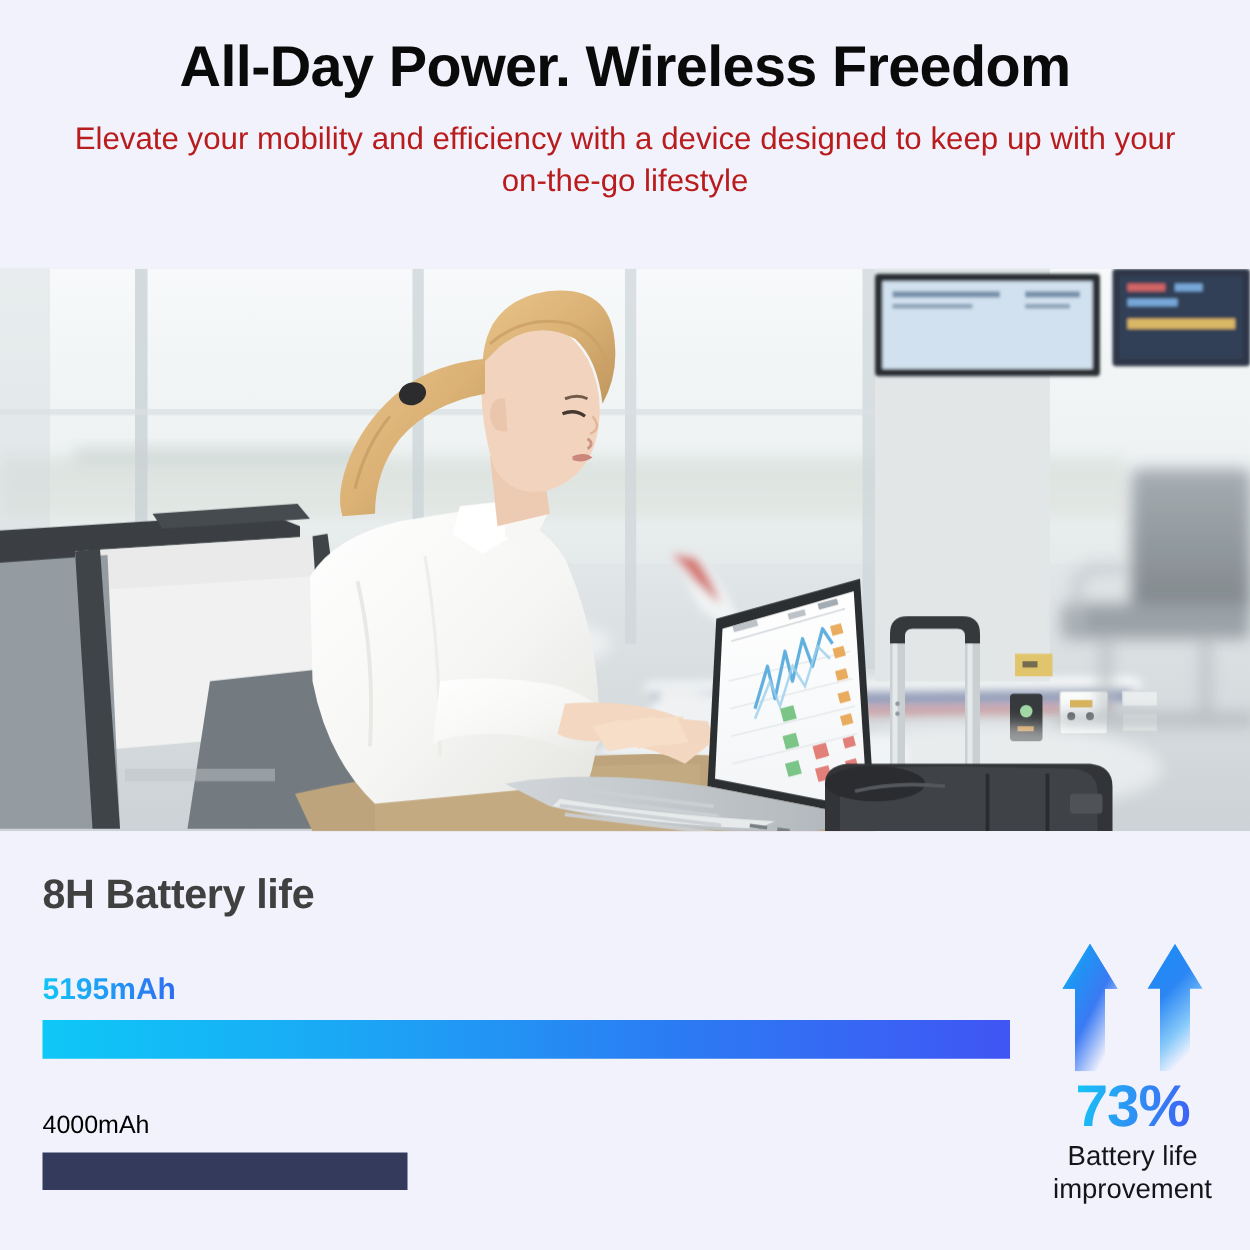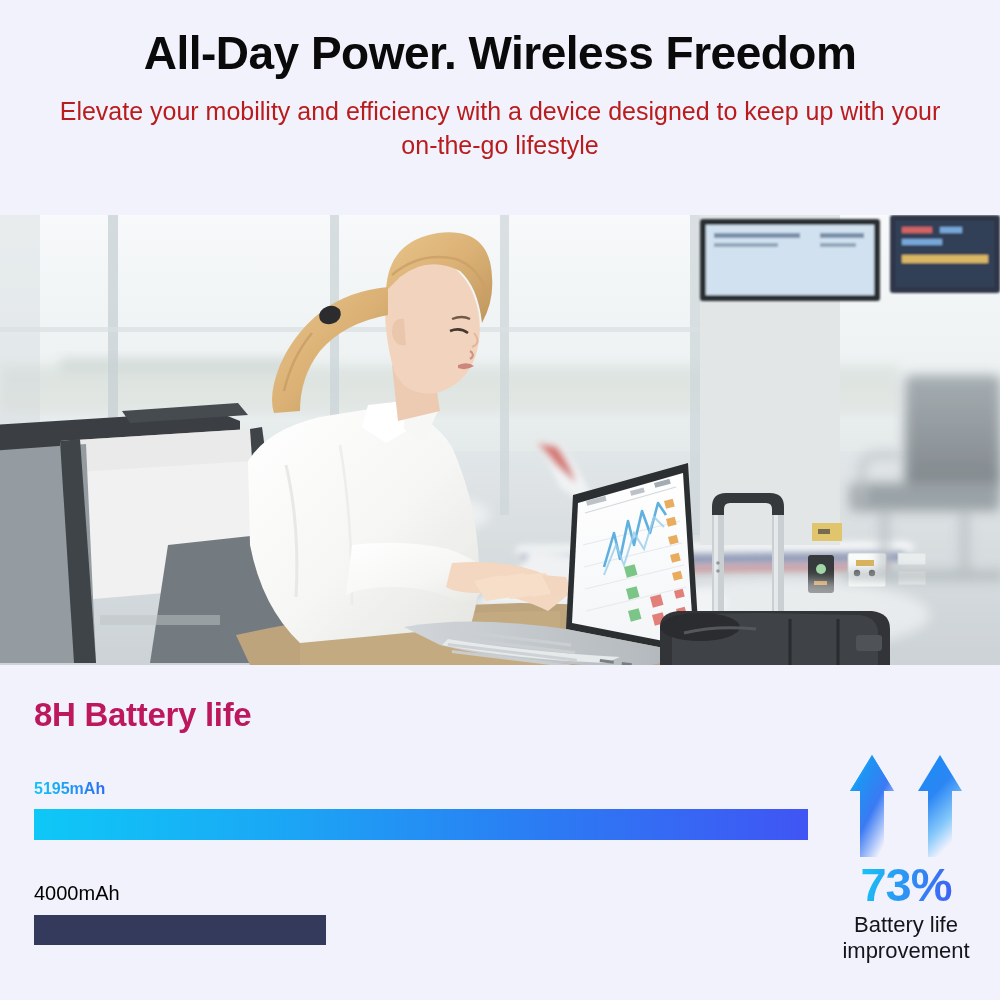--- a/index.html
+++ b/index.html
@@ -75,35 +75,35 @@
     height: 335px;
     background: #f2f2fd;
   }
 
   .battery-title {
     position: absolute;
     left: 34px;
     top: 31px;
     font-size: 33px;
     font-weight: 700;
-    color: #be185d;
+    color: #404040;
     letter-spacing: -0.3px;
     white-space: nowrap;
   }
 
   
   .bars {
     position: absolute;
     left: 34px;
     top: 115px;
     width: 790px;
   }
 
   .bar-label-primary {
-    font-size: 16px;
+    font-size: 24px;
     font-weight: 700;
     line-height: 1;
     margin: 0 0 12px 0;
     background: linear-gradient(90deg, #11c6f5 0%, #2f6cf2 100%);
     -webkit-background-clip: text;
     background-clip: text;
     color: transparent;
     -webkit-text-fill-color: transparent;
     display: inline-block;
     white-space: nowrap;

